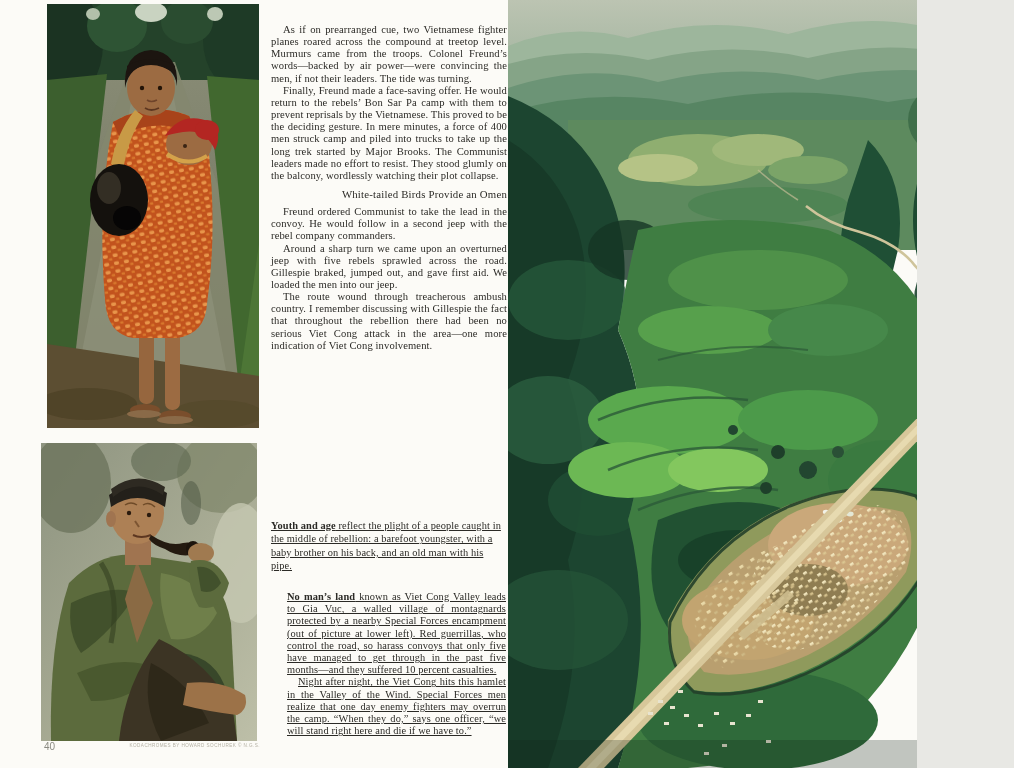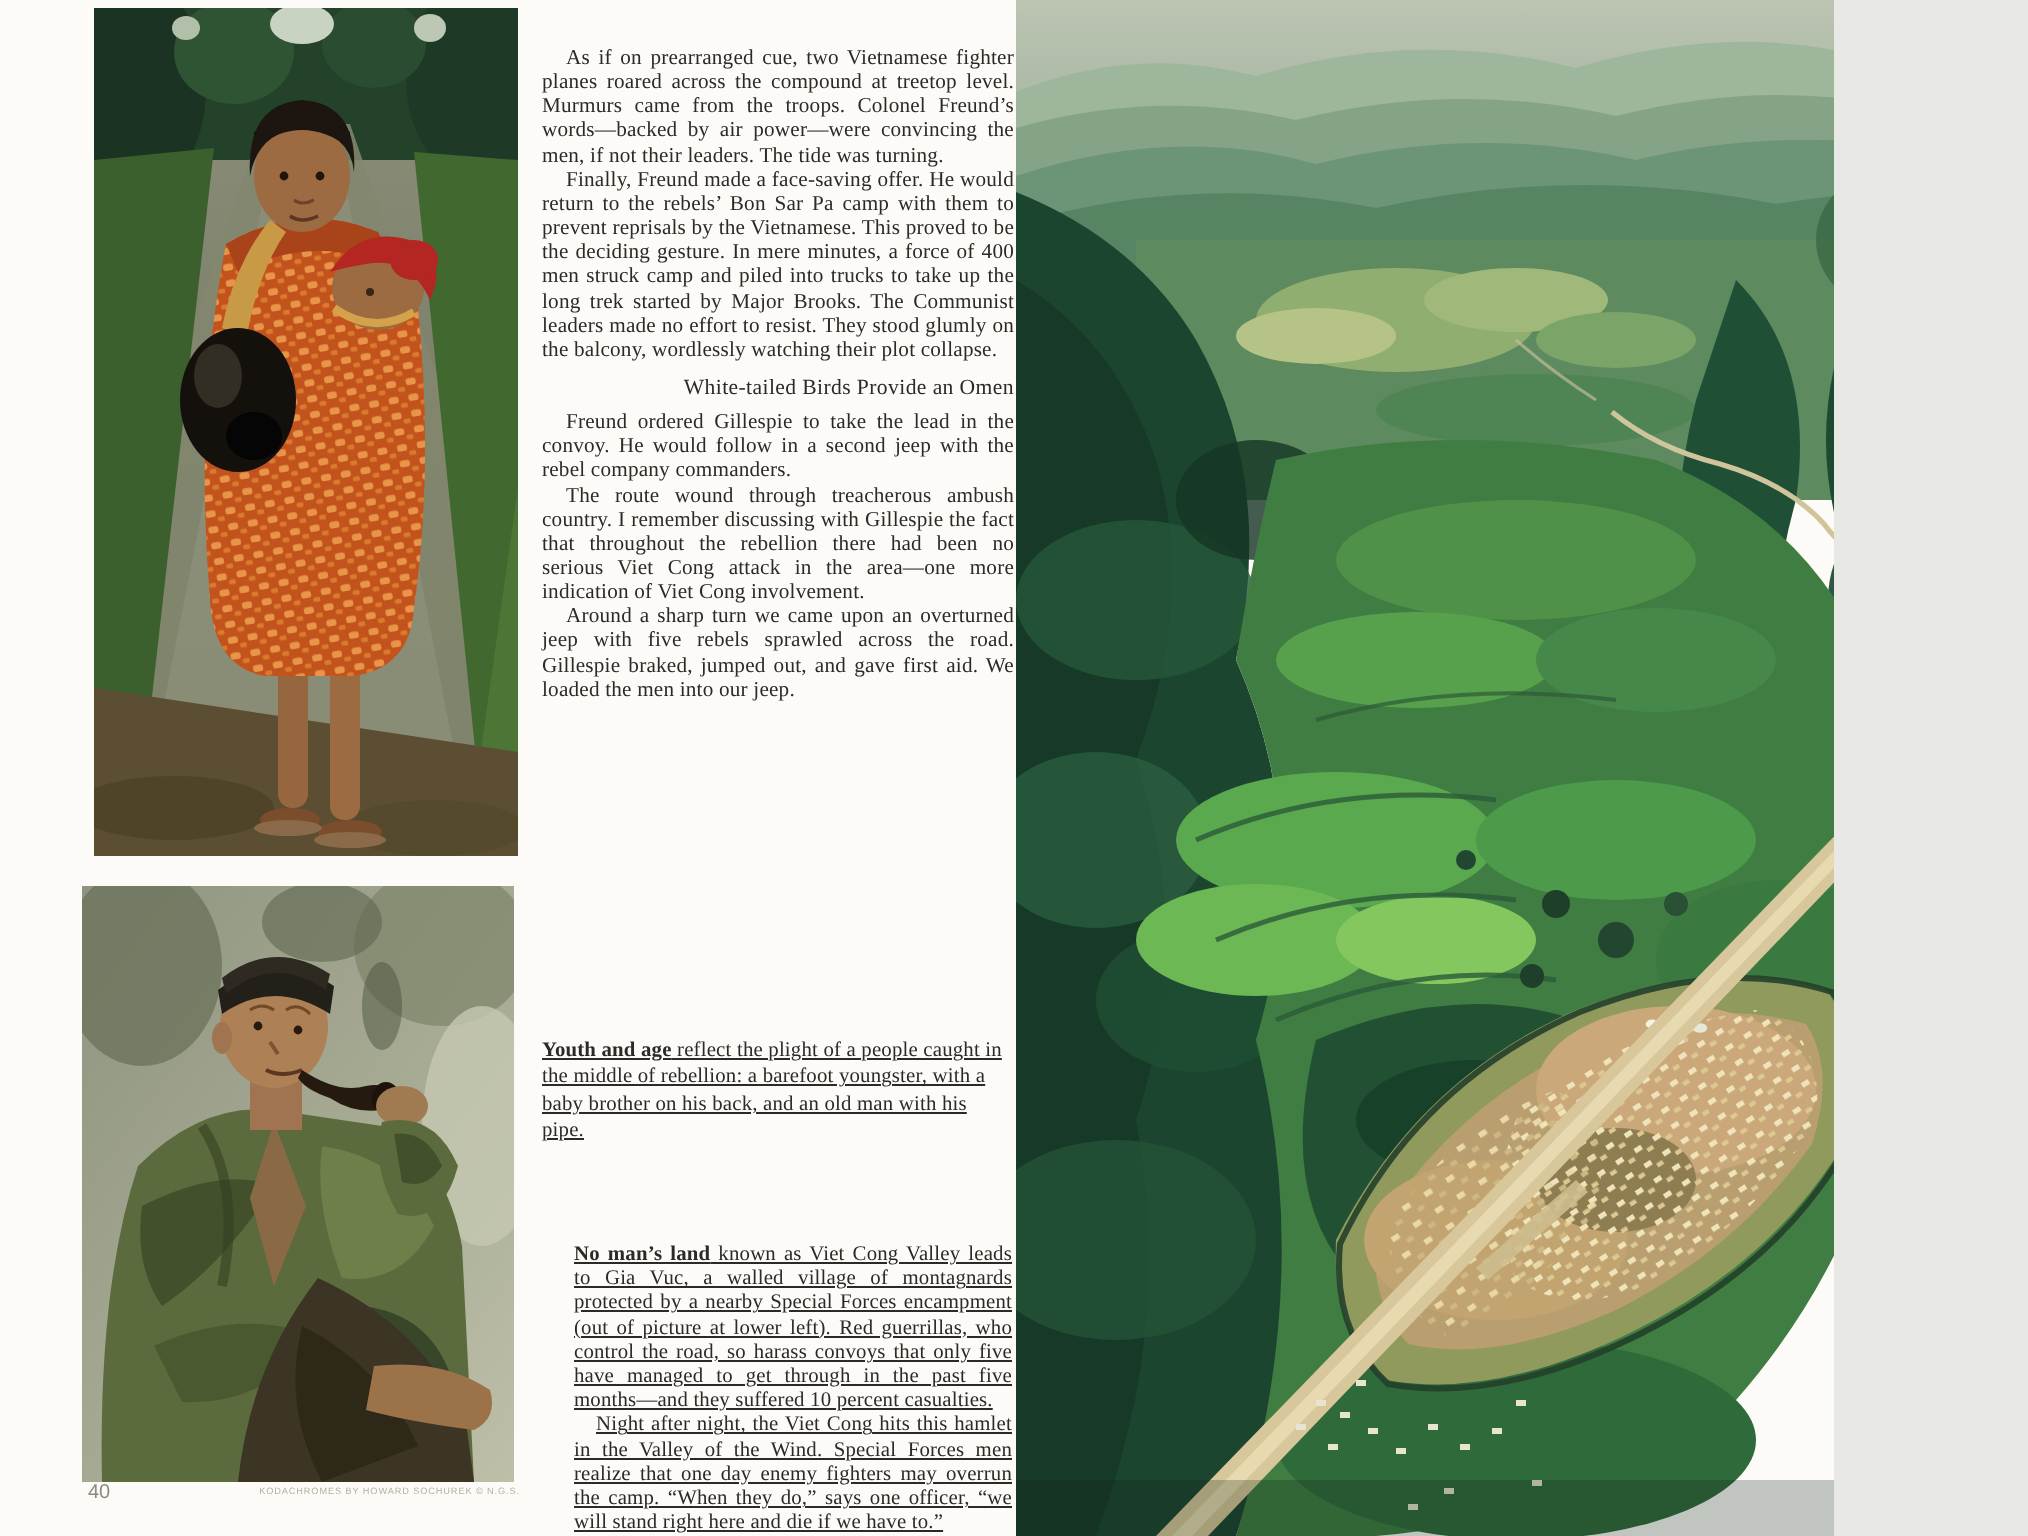--- a/index.html
+++ b/index.html
@@ -272,30 +272,30 @@
       </g>
 
       <rect x="0" y="740" width="506" height="28" fill="#0e2418" opacity=".25"></rect>
     </svg>
   </div>
 
   <div id="text-col" class="abs">
     <p>As if on prearranged cue, two Vietnamese fighter planes roared across the compound at treetop level. Murmurs came from the troops. Colonel Freund’s words—backed by air power—were convincing the men, if not their leaders. The tide was turning.</p>
     <p>Finally, Freund made a face-saving offer. He would return to the rebels’ Bon Sar Pa camp with them to prevent reprisals by the Vietnamese. This proved to be the deciding gesture. In mere minutes, a force of 400 men struck camp and piled into trucks to take up the long trek started by Major Brooks. The Communist leaders made no effort to resist. They stood glumly on the balcony, wordlessly watching their plot collapse.</p>
     <h3>White-tailed Birds Provide an Omen</h3>
-    <p>Freund ordered Gillespie to take the lead in the convoy. He would follow in a second jeep with the rebel company commanders.</p>
+    <p>Freund ordered Communist to take the lead in the convoy. He would follow in a second jeep with the rebel company commanders.</p>
+    <p>Around a sharp turn we came upon an overturned jeep with five rebels sprawled across the road. Gillespie braked, jumped out, and gave first aid. We loaded the men into our jeep.</p>
     <p>The route wound through treacherous ambush country. I remember discussing with Gillespie the fact that throughout the rebellion there had been no serious Viet Cong attack in the area—one more indication of Viet Cong involvement.</p>
-    <p>Around a sharp turn we came upon an overturned jeep with five rebels sprawled across the road. Gillespie braked, jumped out, and gave first aid. We loaded the men into our jeep.</p>
   </div>
 
   <div class="caption" style="left:271px;top:519px;width:232px;">
     <span class="lead">Youth and age</span><span> reflect the plight of a people caught in the middle of rebellion: a barefoot youngster, with a baby brother on his back, and an old man with his pipe.</span>
   </div>
 
-  <div id="caption-valley" class="caption" style="left:287px;top:622px;width:219px;">
+  <div id="caption-valley" class="caption" style="left:287px;top:591px;width:219px;">
     <p><span class="lead">No man’s land</span><span> known as Viet Cong Valley leads to Gia Vuc, a walled village of montagnards protected by a nearby Special Forces encampment (out of picture at lower left). Red guerrillas, who control the road, so harass convoys that only five have managed to get through in the past five months—and they suffered 10 percent casualties.</span></p>
     <p class="cont">Night after night, the Viet Cong hits this hamlet in the Valley of the Wind. Special Forces men realize that one day enemy fighters may overrun the camp. “When they do,” says one officer, “we will stand right here and die if we have to.”</p>
   </div>
 
   <div id="page-number" class="abs">40</div>
   <div id="credit" class="abs">KODACHROMES BY HOWARD SOCHUREK © N.G.S.</div>
 
 </div>
 
 </body></html>

